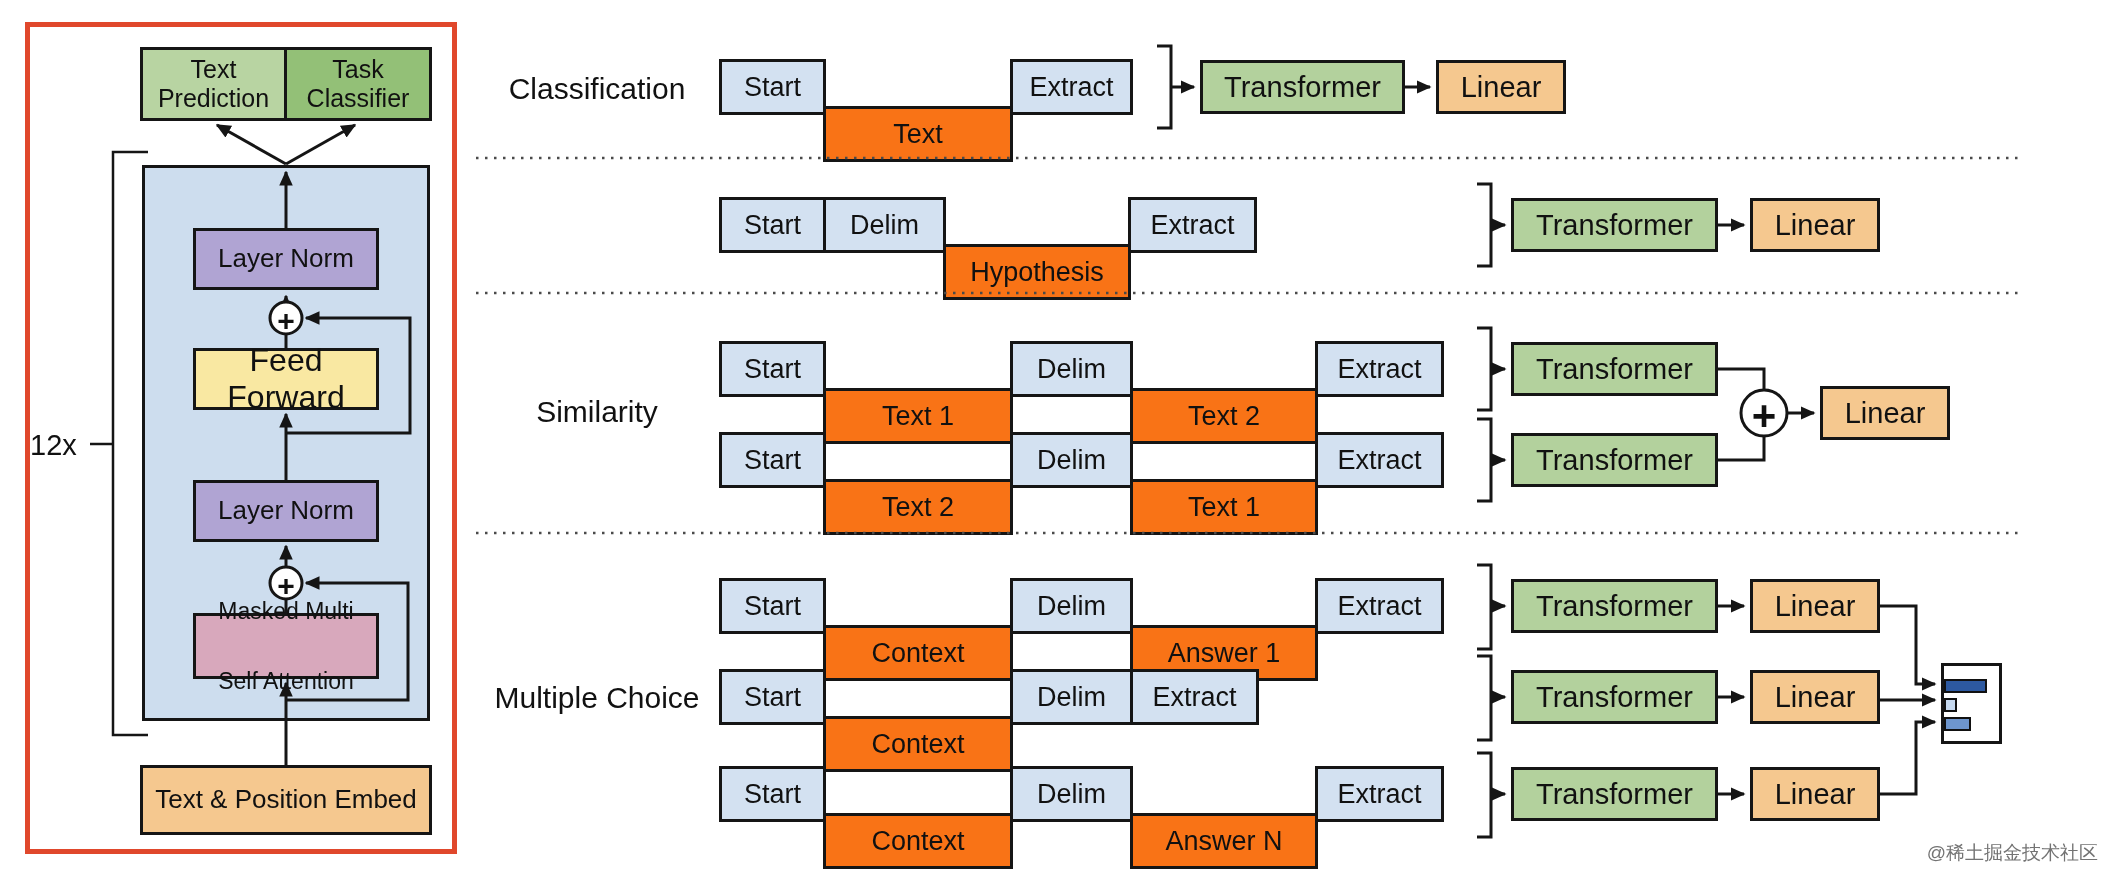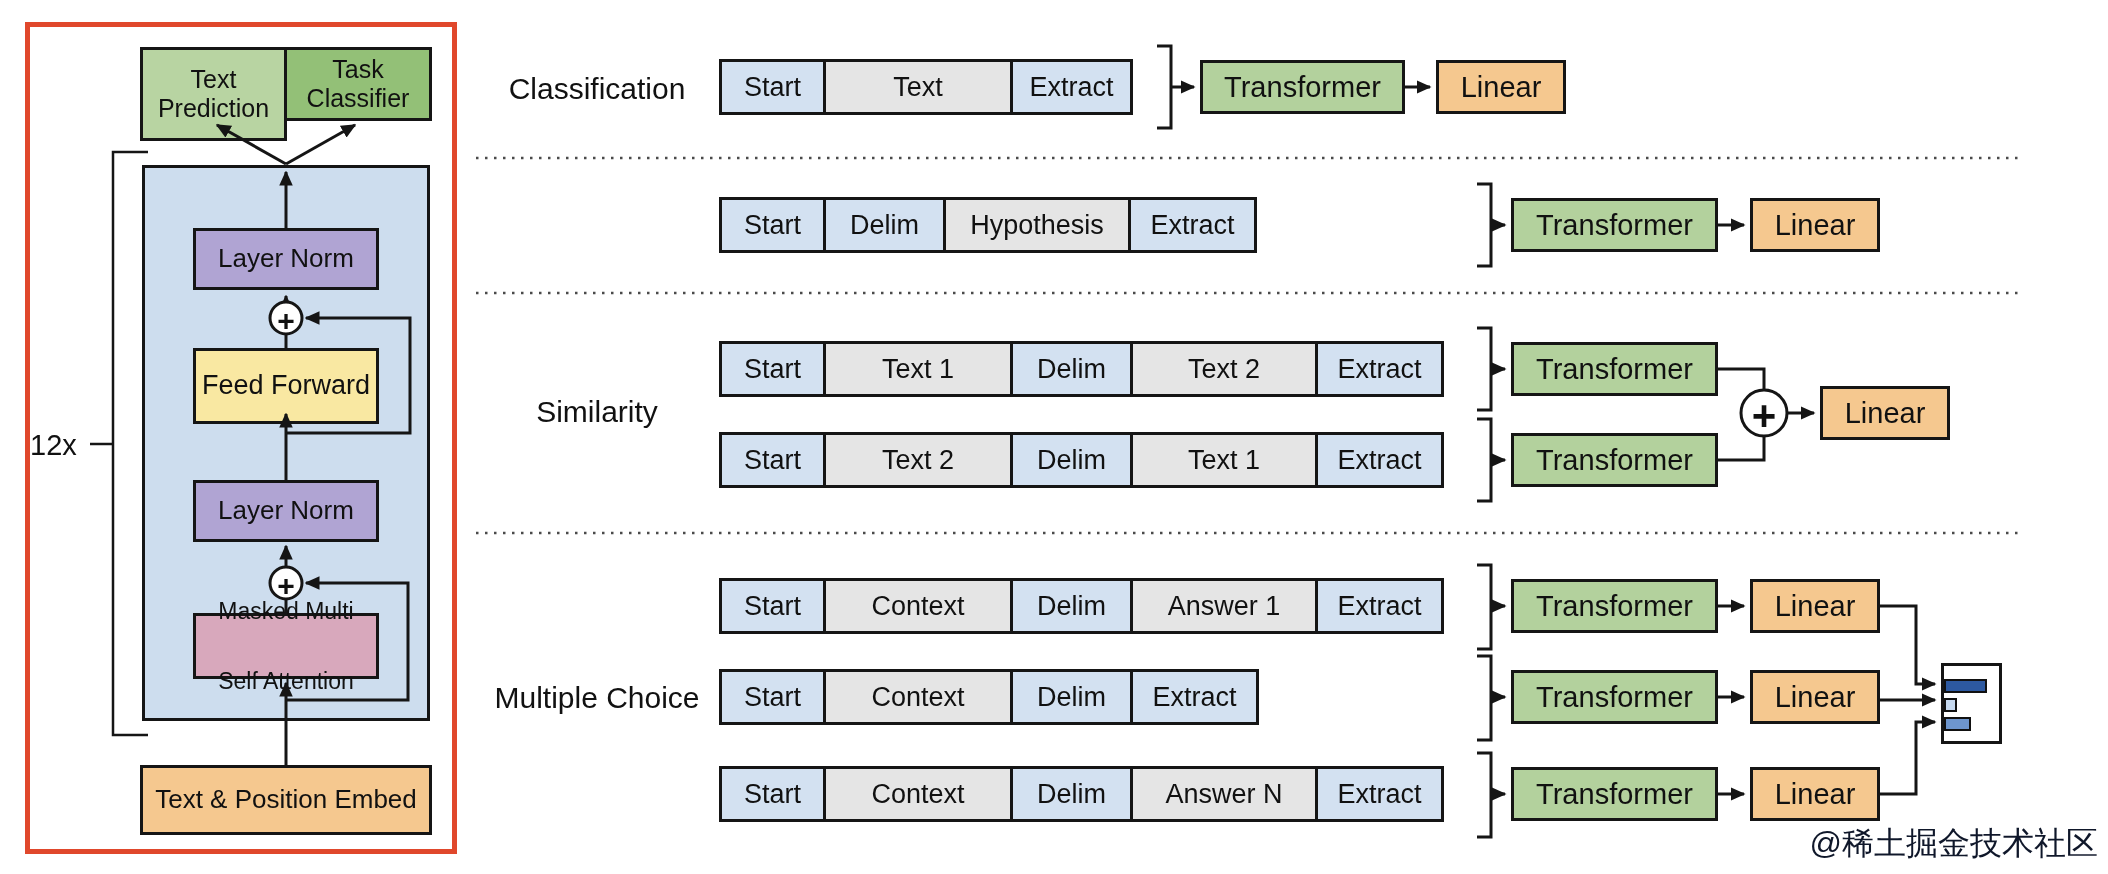--- a/index.html
+++ b/index.html
@@ -6,55 +6,55 @@
   .canvas{position:relative;width:2108px;height:874px;background:#ffffff;
           font-family:"Liberation Sans",sans-serif;color:#111;overflow:hidden;}
   
   .box{position:absolute;display:flex;align-items:center;justify-content:center;
        text-align:center;border:3px solid #151515;box-sizing:border-box;line-height:1.15;}
   
   .red-panel{position:absolute;left:25px;top:22px;width:432px;height:832px;
              border:5px solid #e0482c;box-sizing:border-box;background:#fff;}
   .container-blue{position:absolute;left:142px;top:165px;width:288px;height:556px;
                   background:#cdddee;border:3px solid #151515;box-sizing:border-box;}
-  .head-tp{left:140px;top:47px;width:147px;height:94px;background:#b8d4a2;font-size:25px;}
+  .head-tp{left:140px;top:47px;width:147px;height:74px;background:#b8d4a2;font-size:25px;}
   .head-tc{left:284px;top:47px;width:148px;height:74px;background:#93c077;font-size:25px;}
   .ln1{left:193px;top:228px;width:186px;height:62px;background:#b0a4d3;font-size:26px;}
-  .ff {left:193px;top:348px;width:186px;height:76px;background:#f9e8a2;font-size:27px;}
+  .ff {left:193px;top:348px;width:186px;height:62px;background:#f9e8a2;font-size:32px;}
   .ln2{left:193px;top:480px;width:186px;height:62px;background:#b0a4d3;font-size:26px;}
   .attn{left:193px;top:613px;width:186px;height:66px;background:#d8a8bc;font-size:23px;
         flex-direction:column;gap:44px;}
   .embed{left:140px;top:765px;width:292px;height:70px;background:#f5c88f;font-size:26px;}
   .repeat-label{position:absolute;left:30px;top:428px;width:62px;height:34px;
                 font-size:29px;display:flex;align-items:center;}
   
   .task-label{position:absolute;left:477px;width:240px;text-align:center;font-size:30px;}
   
   .seq{position:absolute;display:flex;}
   .cell{height:56px;border:3px solid #151515;box-sizing:border-box;display:flex;
         align-items:center;justify-content:center;font-size:27px;margin-left:-3px;}
   .cell:first-child{margin-left:0;}
   .token{background:#d3e1f1;}
-  .content{background:#e5e5e5;}
+  .content{background:#f97316;margin-top:47px;}
   .cw122{width:107px;} .cw190{width:190px;} .cw123{width:123px;}
   .cw188{width:188px;} .cw129{width:129px;}
   
   .pbox{position:absolute;height:54px;display:flex;align-items:center;justify-content:center;
         border:3px solid #151515;box-sizing:border-box;font-size:29px;}
   .green{background:#b3d19d;} .orange{background:#f5c88f;}
   
   .overlay{position:absolute;left:0;top:0;pointer-events:none;}
   
   .score-box{position:absolute;left:1941px;top:663px;width:61px;height:81px;
              border:3px solid #151515;box-sizing:border-box;background:#fff;}
   .sbar{position:absolute;left:0;height:14px;border:2px solid #111;box-sizing:border-box;}
   .sbar1{top:13px;width:43px;background:#2d59a0;}
   .sbar2{top:32px;width:13px;background:#c6d9f0;}
   .sbar3{top:51px;width:27px;background:#6e96ce;}
-  .watermark{position:absolute;right:10px;bottom:8px;font-size:32px;color:#0f172a;}
+  .watermark{position:absolute;right:10px;bottom:8px;font-size:19px;color:#737373;}
 </style>
 </head>
 <body>
 
 <div class="canvas">
 
   <div class="red-panel"></div>
   <div class="box head-tp">Text Prediction</div>
   <div class="box head-tc">Task Classifier</div>
   <div class="container-blue"></div>

